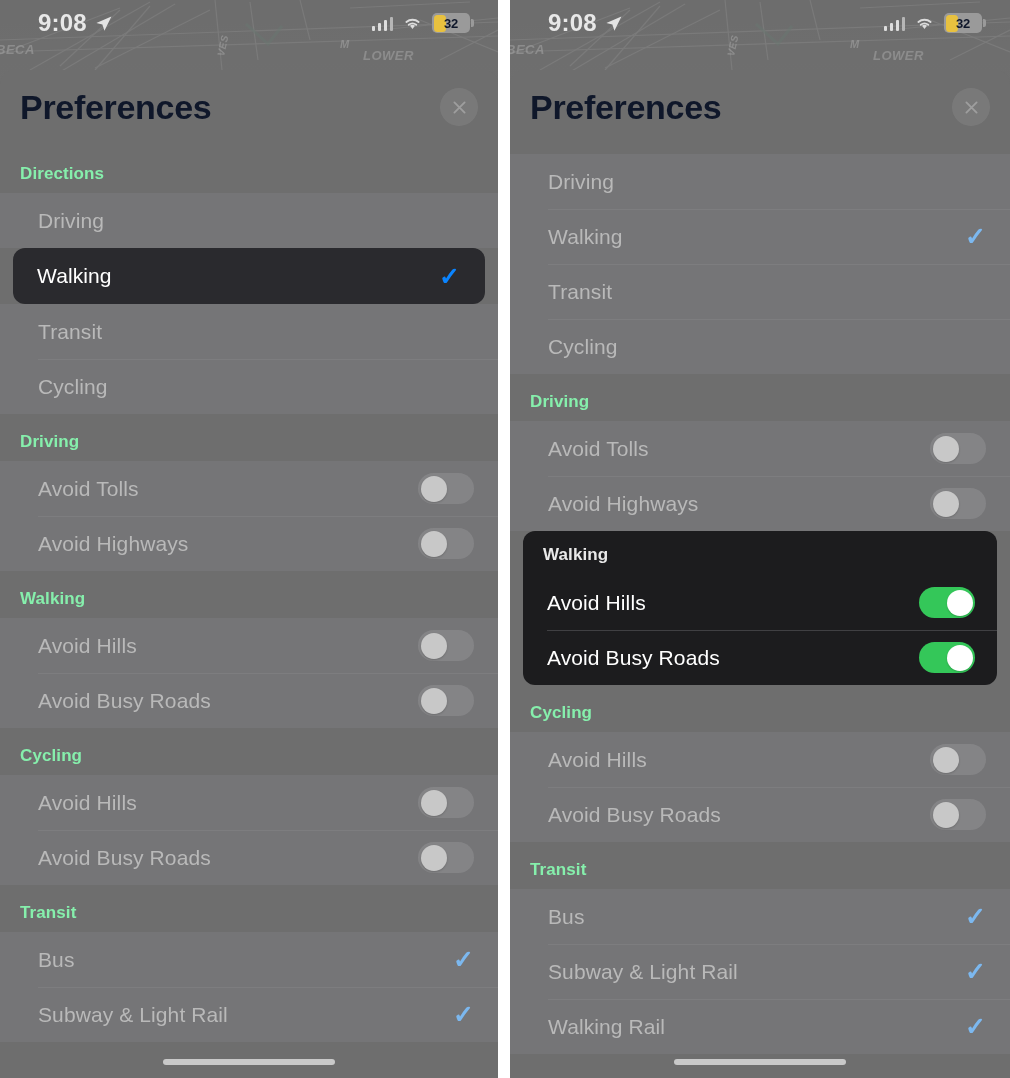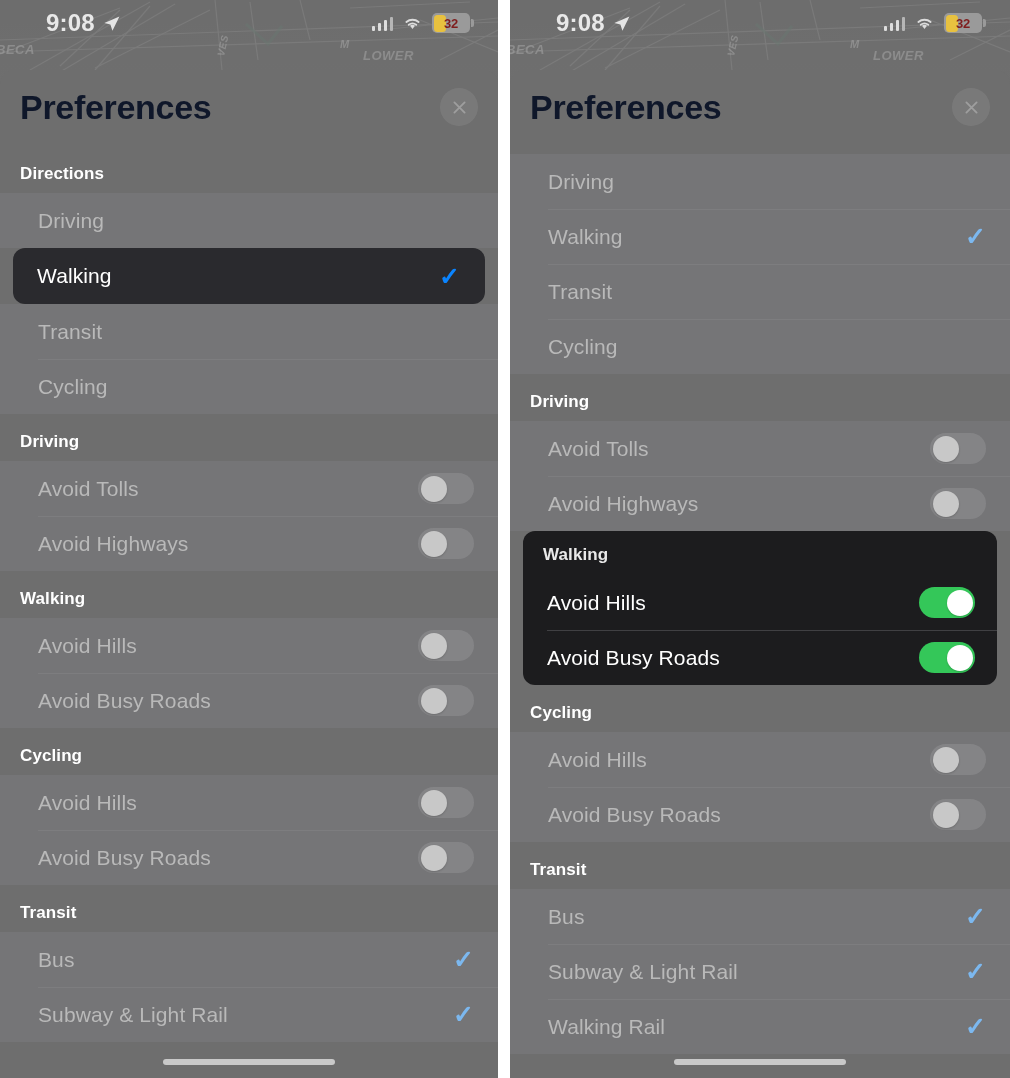--- a/index.html
+++ b/index.html
@@ -41,21 +41,21 @@
     font-weight: 700;
     letter-spacing: .5px;
   }
   .map-dim {
     position: absolute; inset:0;
     background: rgba(110,110,110,.48);
   }
 
   
   .statusbar {
-    position: absolute; top: 0; left: 16px; right: 0;
+    position: absolute; top: 0; left: 8px; right: 0;
     height: 46px;
     display: flex; align-items: center;
     justify-content: space-between;
     padding: 0 28px 0 30px;
     z-index: 6;
   }
   .sb-left { display:flex; align-items:center; gap:7px; }
   .sb-time {
     color: #e8e8e8; font-size: 24px; font-weight: 600;
     letter-spacing: .2px;
@@ -79,21 +79,21 @@
     content:""; position:absolute; right:-4px; top:6px;
     width:3px; height:8px; border-radius:0 2px 2px 0;
     background:#9a9a9a;
   }
   .battery .fill{
     position:absolute; left:1.5px; top:1.5px; bottom:1.5px;
     width:32%; border-radius:3.5px; background:#e8c13f;
   }
   .battery .pct{
     position:relative; z-index:2;
-    font-size:13px; font-weight:700; color:#7f1d1d;
+    font-size:13px; font-weight:700; color:#0f172a;
     letter-spacing:-.3px;
   }
 
   
   .sheet {
     position: absolute; left: 0; right: 0; top: 70px; bottom: 0;
     background: #6e6e6e;
     border-radius: 14px 14px 0 0;
     overflow: hidden;
   }
@@ -111,21 +111,21 @@
     position: absolute; right: 20px; top: 18px;
     width: 38px; height: 38px; border-radius: 50%;
     background: rgba(150,150,150,.30);
     display:flex; align-items:center; justify-content:center;
   }
 
   .scroll { padding: 0 0 0 0; }
 
   .group-header {
     font-size: 17px; font-weight: 600;
-    color: #ffffff;
+    color: #86efac;
     padding: 18px 0 9px 20px;
     letter-spacing: .1px;
   }
   .group {
     background: rgba(128,128,132,.40);
     margin: 0;
   }
   .row {
     display: flex; align-items: center;
     justify-content: space-between;

